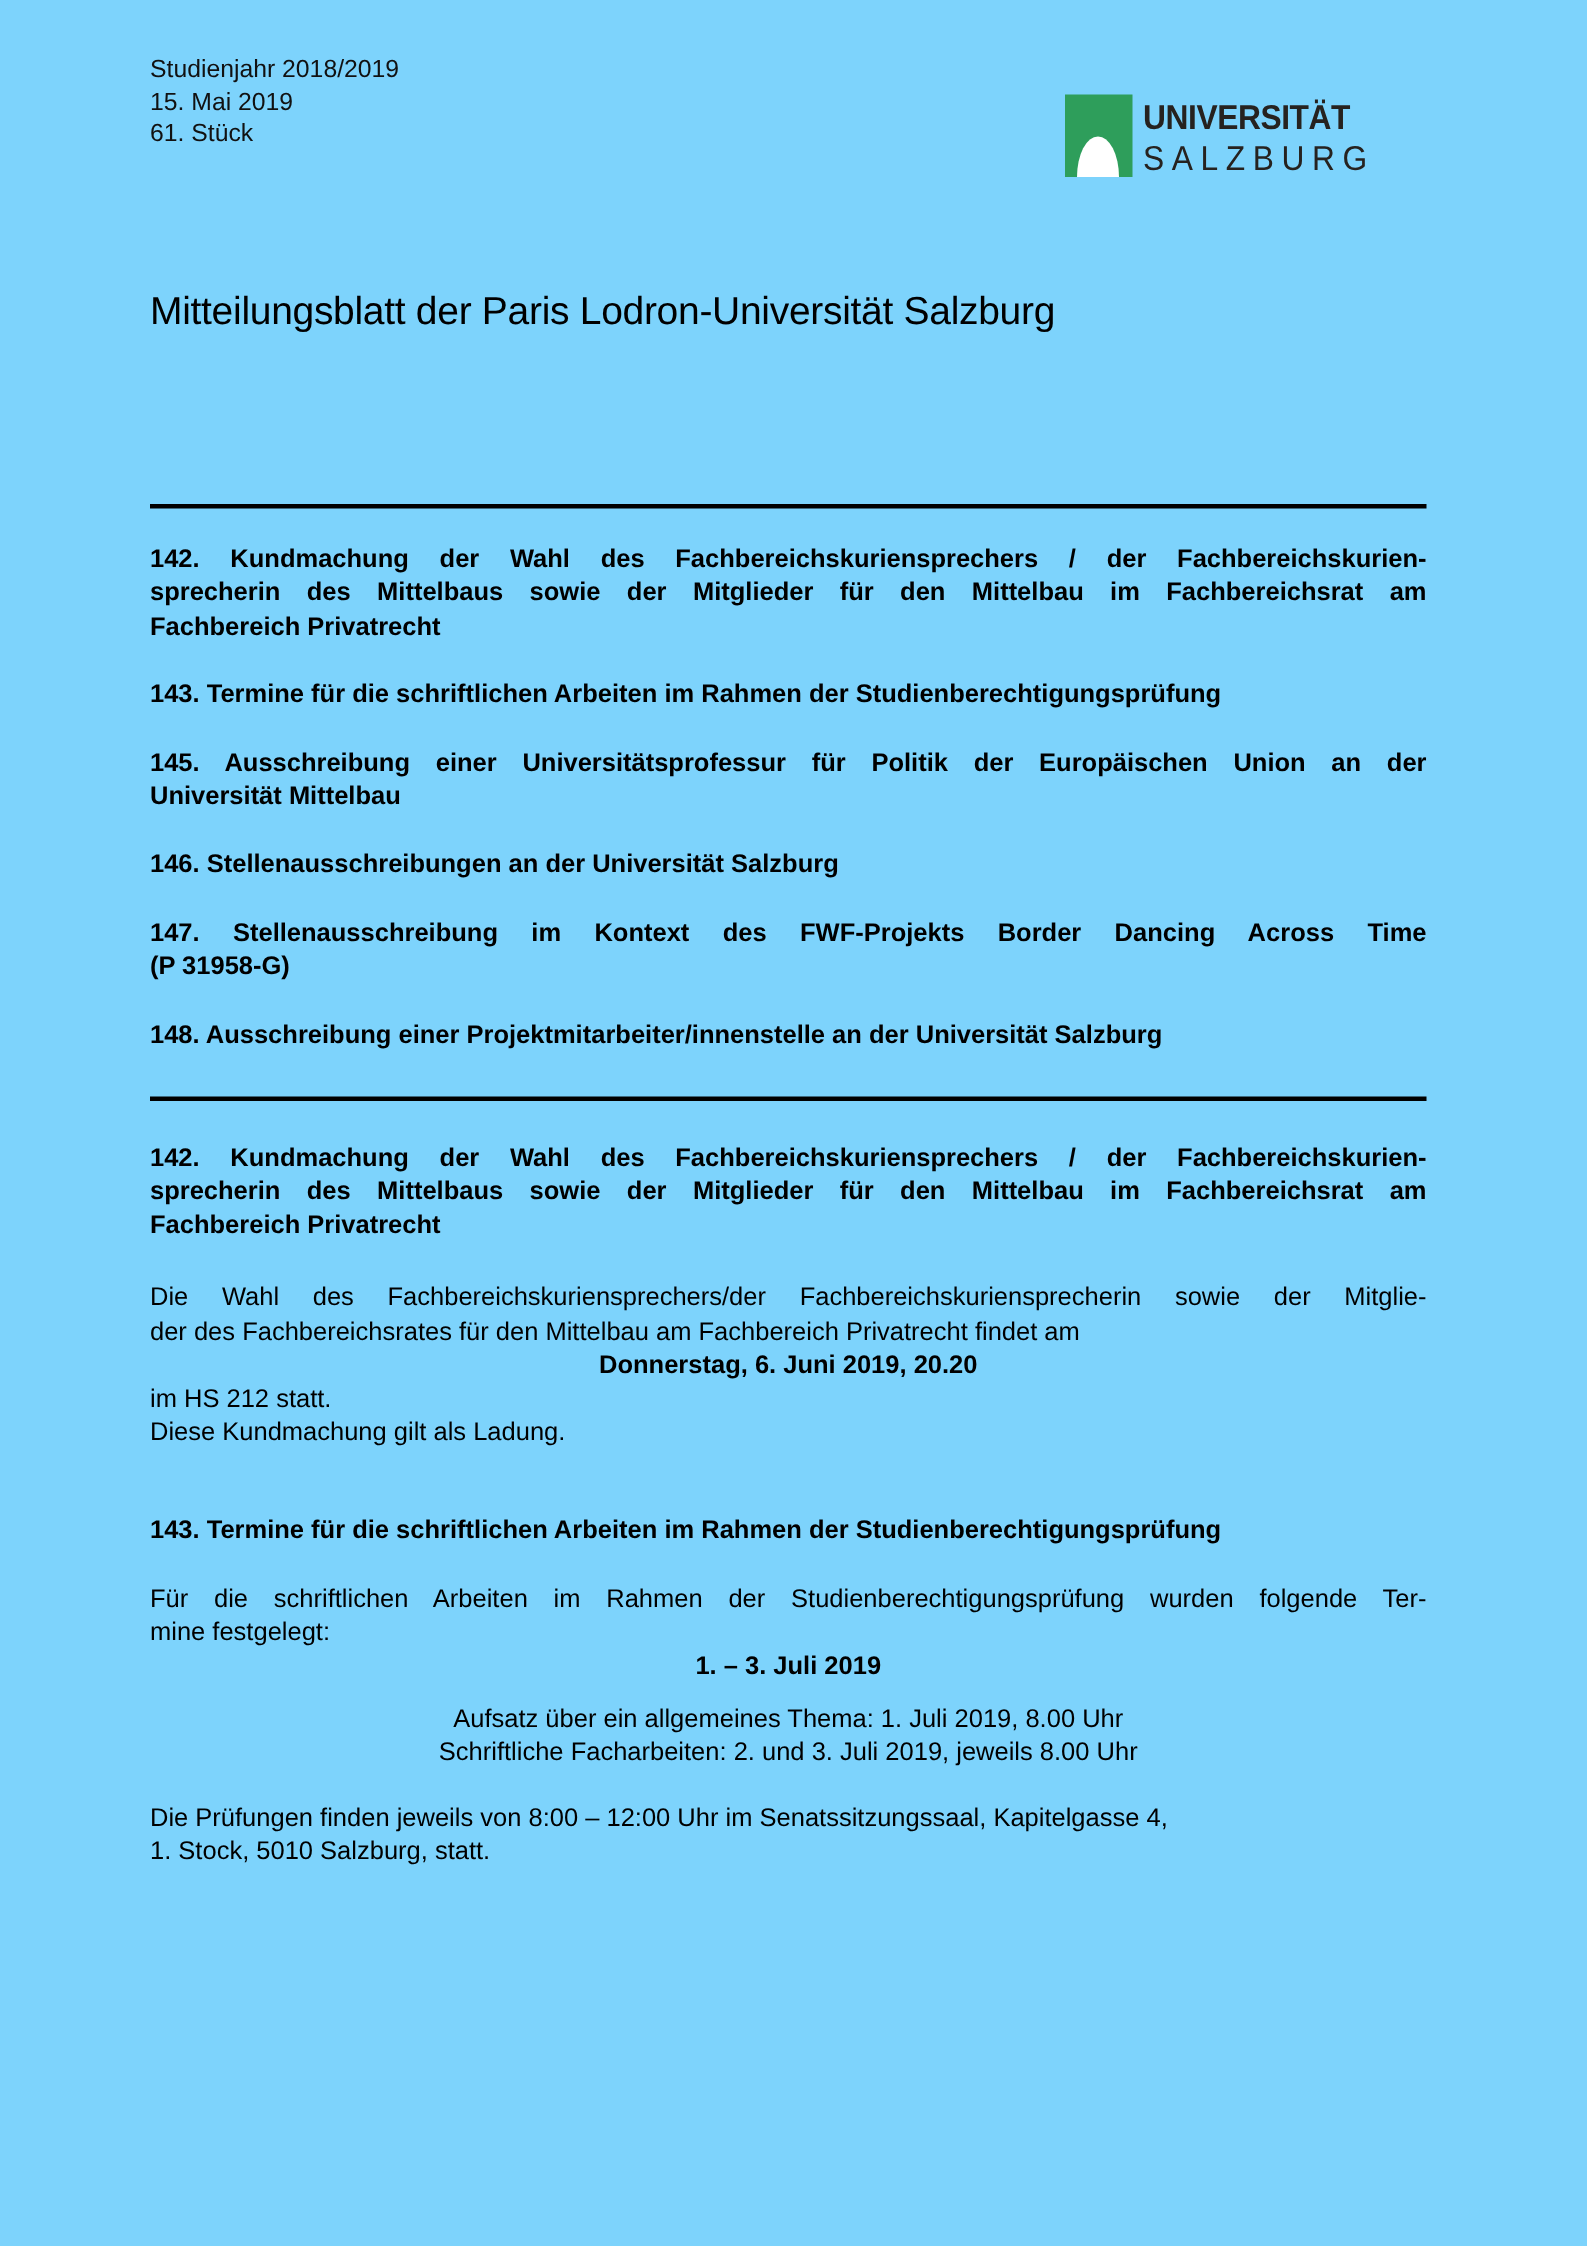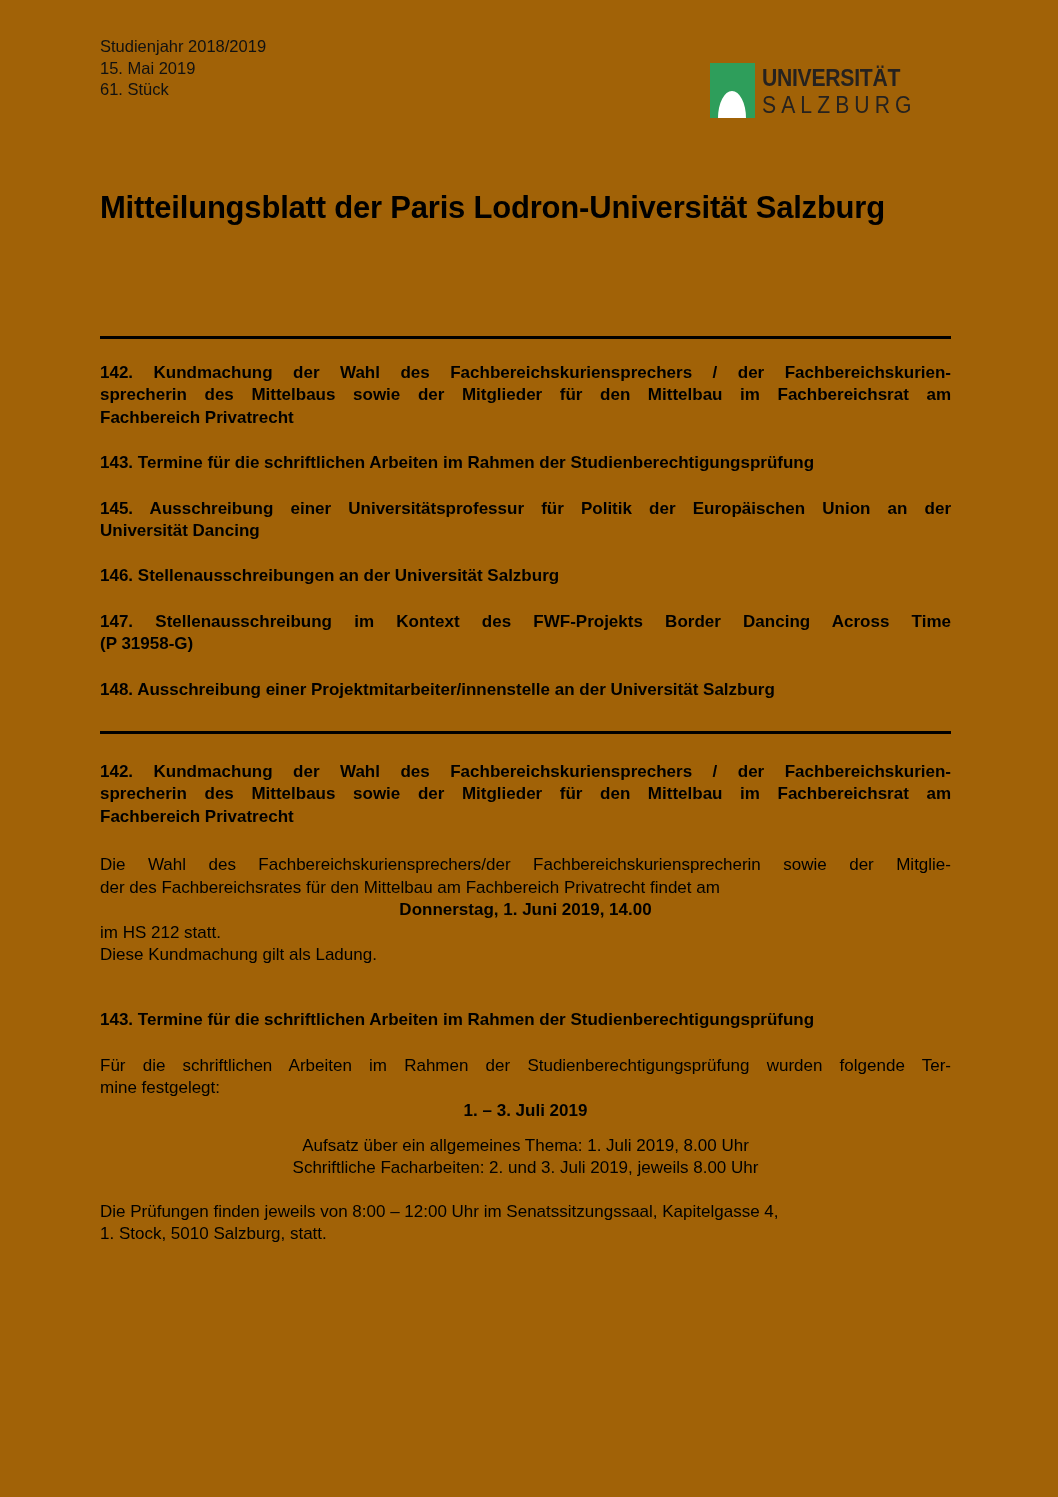--- a/index.html
+++ b/index.html
@@ -1,20 +1,20 @@
 <!DOCTYPE html>
 <html lang="de"><head>
 <meta charset="utf-8">
 <style>
   html, body { margin: 0; padding: 0; background: #ffffff; }
   .page {
     position: relative;
     width: 1058px;
     height: 1497px;
-    background: #a16207;
+    background: #7dd3fc;
     color: #000000;
     font-family: "Liberation Sans", sans-serif;
     overflow: hidden;
   }
   
   .meta {
     position: absolute;
     top: 36px;
     left: 100px;
     font-size: 16.5px;
@@ -71,23 +71,23 @@
   .content {
     position: absolute;
     top: 0;
     left: 100px;
     width: 851px;
     font-size: 17px;
     line-height: 22.4px;
   }
   .doc-title {
     margin-top: 191px;
-    font-size: 31px;
+    font-size: 26px;
     line-height: 33px;
-    font-weight: 700;
+    font-weight: 400;
     letter-spacing: -0.2px;
     white-space: nowrap;
   }
   .rule {
     border: none;
     border-top: 3px solid #000;
     margin: 0;
   }
   .rule-1 { margin-top: 112px; }
   .rule-2 { margin-top: 30px; }
@@ -138,21 +138,21 @@
       <div class="para b jus">
           <div class="ln">142. Kundmachung der Wahl des Fachbereichskuriensprechers / der Fachbereichskurien-</div>
           <div class="ln">sprecherin des Mittelbaus sowie der Mitglieder für den Mittelbau im Fachbereichsrat am</div>
           <div class="ln">Fachbereich Privatrecht</div>
         </div>
       <div class="para b jus">
           <div class="ln">143. Termine für die schriftlichen Arbeiten im Rahmen der Studienberechtigungsprüfung</div>
         </div>
       <div class="para b jus">
           <div class="ln">145. Ausschreibung einer Universitätsprofessur für Politik der Europäischen Union an der</div>
-          <div class="ln">Universität Dancing</div>
+          <div class="ln">Universität Mittelbau</div>
         </div>
       <div class="para b jus">
           <div class="ln">146. Stellenausschreibungen an der Universität Salzburg</div>
         </div>
       <div class="para b jus">
           <div class="ln">147. Stellenausschreibung im Kontext des FWF-Projekts Border Dancing Across Time</div>
           <div class="ln">(P 31958-G)</div>
         </div>
       <div class="para b jus">
           <div class="ln">148. Ausschreibung einer Projektmitarbeiter/innenstelle an der Universität Salzburg</div>
@@ -165,21 +165,21 @@
         <div class="ln">142. Kundmachung der Wahl des Fachbereichskuriensprechers / der Fachbereichskurien-</div>
         <div class="ln">sprecherin des Mittelbaus sowie der Mitglieder für den Mittelbau im Fachbereichsrat am</div>
         <div class="ln">Fachbereich Privatrecht</div>
       </div>
 
     <div class="s142-body">
       <div class="para jus">
           <div class="ln">Die Wahl des Fachbereichskuriensprechers/der Fachbereichskuriensprecherin sowie der Mitglie-</div>
           <div class="ln">der des Fachbereichsrates für den Mittelbau am Fachbereich Privatrecht findet am</div>
         </div>
-      <div class="b center">Donnerstag, 1. Juni 2019, 14.00</div>
+      <div class="b center">Donnerstag, 6. Juni 2019, 20.20</div>
       <div class="para">
           <div class="ln">im HS 212 statt.</div>
           <div class="ln">Diese Kundmachung gilt als Ladung.</div>
         </div>
     </div>
 
 
     <div class="b s143-head">143. Termine für die schriftlichen Arbeiten im Rahmen der Studienberechtigungsprüfung</div>
 
     <div class="s143-intro">

